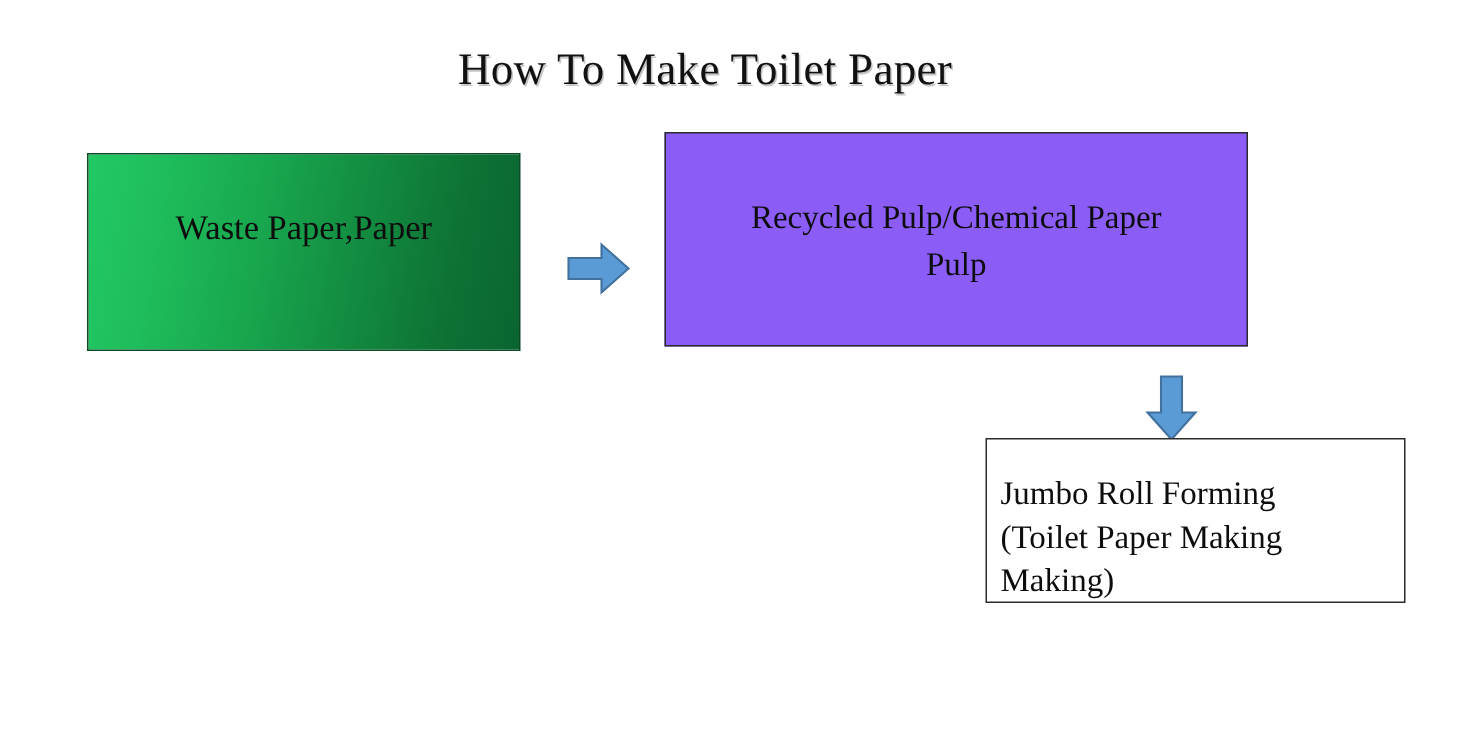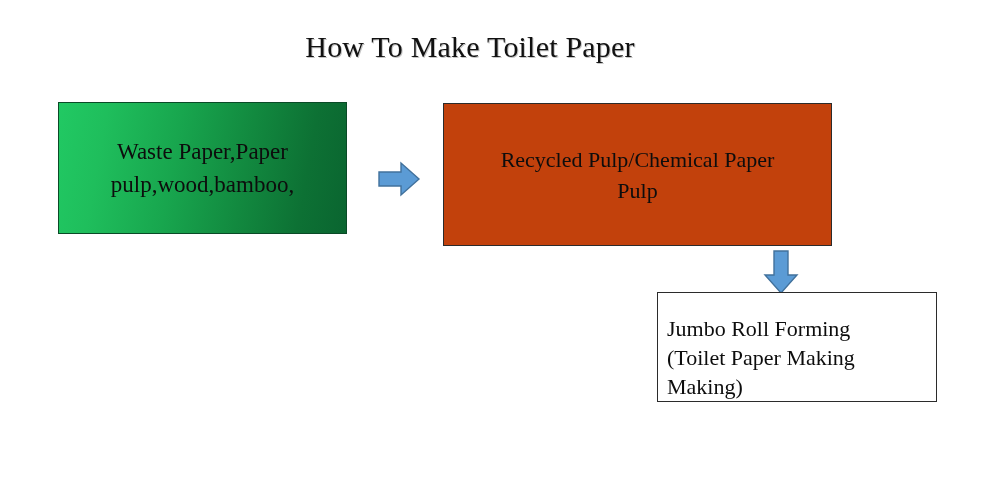--- a/index.html
+++ b/index.html
@@ -69,25 +69,25 @@
   #box-raw-materials .box-text {
     text-align: center;
     font-size: 23px;
     line-height: 33px;
     padding: 0 8px;
   }
 
   
   #box-pulp {
     left: 443px;
-    top: 103px;
+    top: 88px;
     width: 389px;
     height: 143px;
     border: 1.2px solid #2b2b2b;
-    background: #c2410c;
+    background: #8b5cf6;
     justify-content: center;
   }
   #box-pulp .box-text {
     text-align: center;
     font-size: 22px;
     line-height: 31px;
     padding: 0 18px;
   }
 
   
@@ -127,21 +127,21 @@
   }
 </style>
 </head>
 <body>
 
 <div id="canvas">
 
   <div id="page-title">How To Make Toilet Paper</div>
 
   <div class="flow-box" id="box-raw-materials">
-    <span class="box-text"><span>Waste Paper,Paper</span><br><span>pulp,wood,bamboo,</span><br></span>
+    <span class="box-text"><span>Waste Paper,Paper</span><br><br></span>
   </div>
 
   <svg class="arrow" id="arrow-right" viewBox="0 0 44 38">
     <polygon points="2,12 24,12 24,3 42,19 24,35 24,26 2,26" fill="#5b9bd5" stroke="#41719c" stroke-width="1.4" stroke-linejoin="miter"></polygon>
   </svg>
 
   <div class="flow-box" id="box-pulp">
     <span class="box-text"><span>Recycled Pulp/Chemical Paper</span><br><span>Pulp</span></span>
   </div>
 

